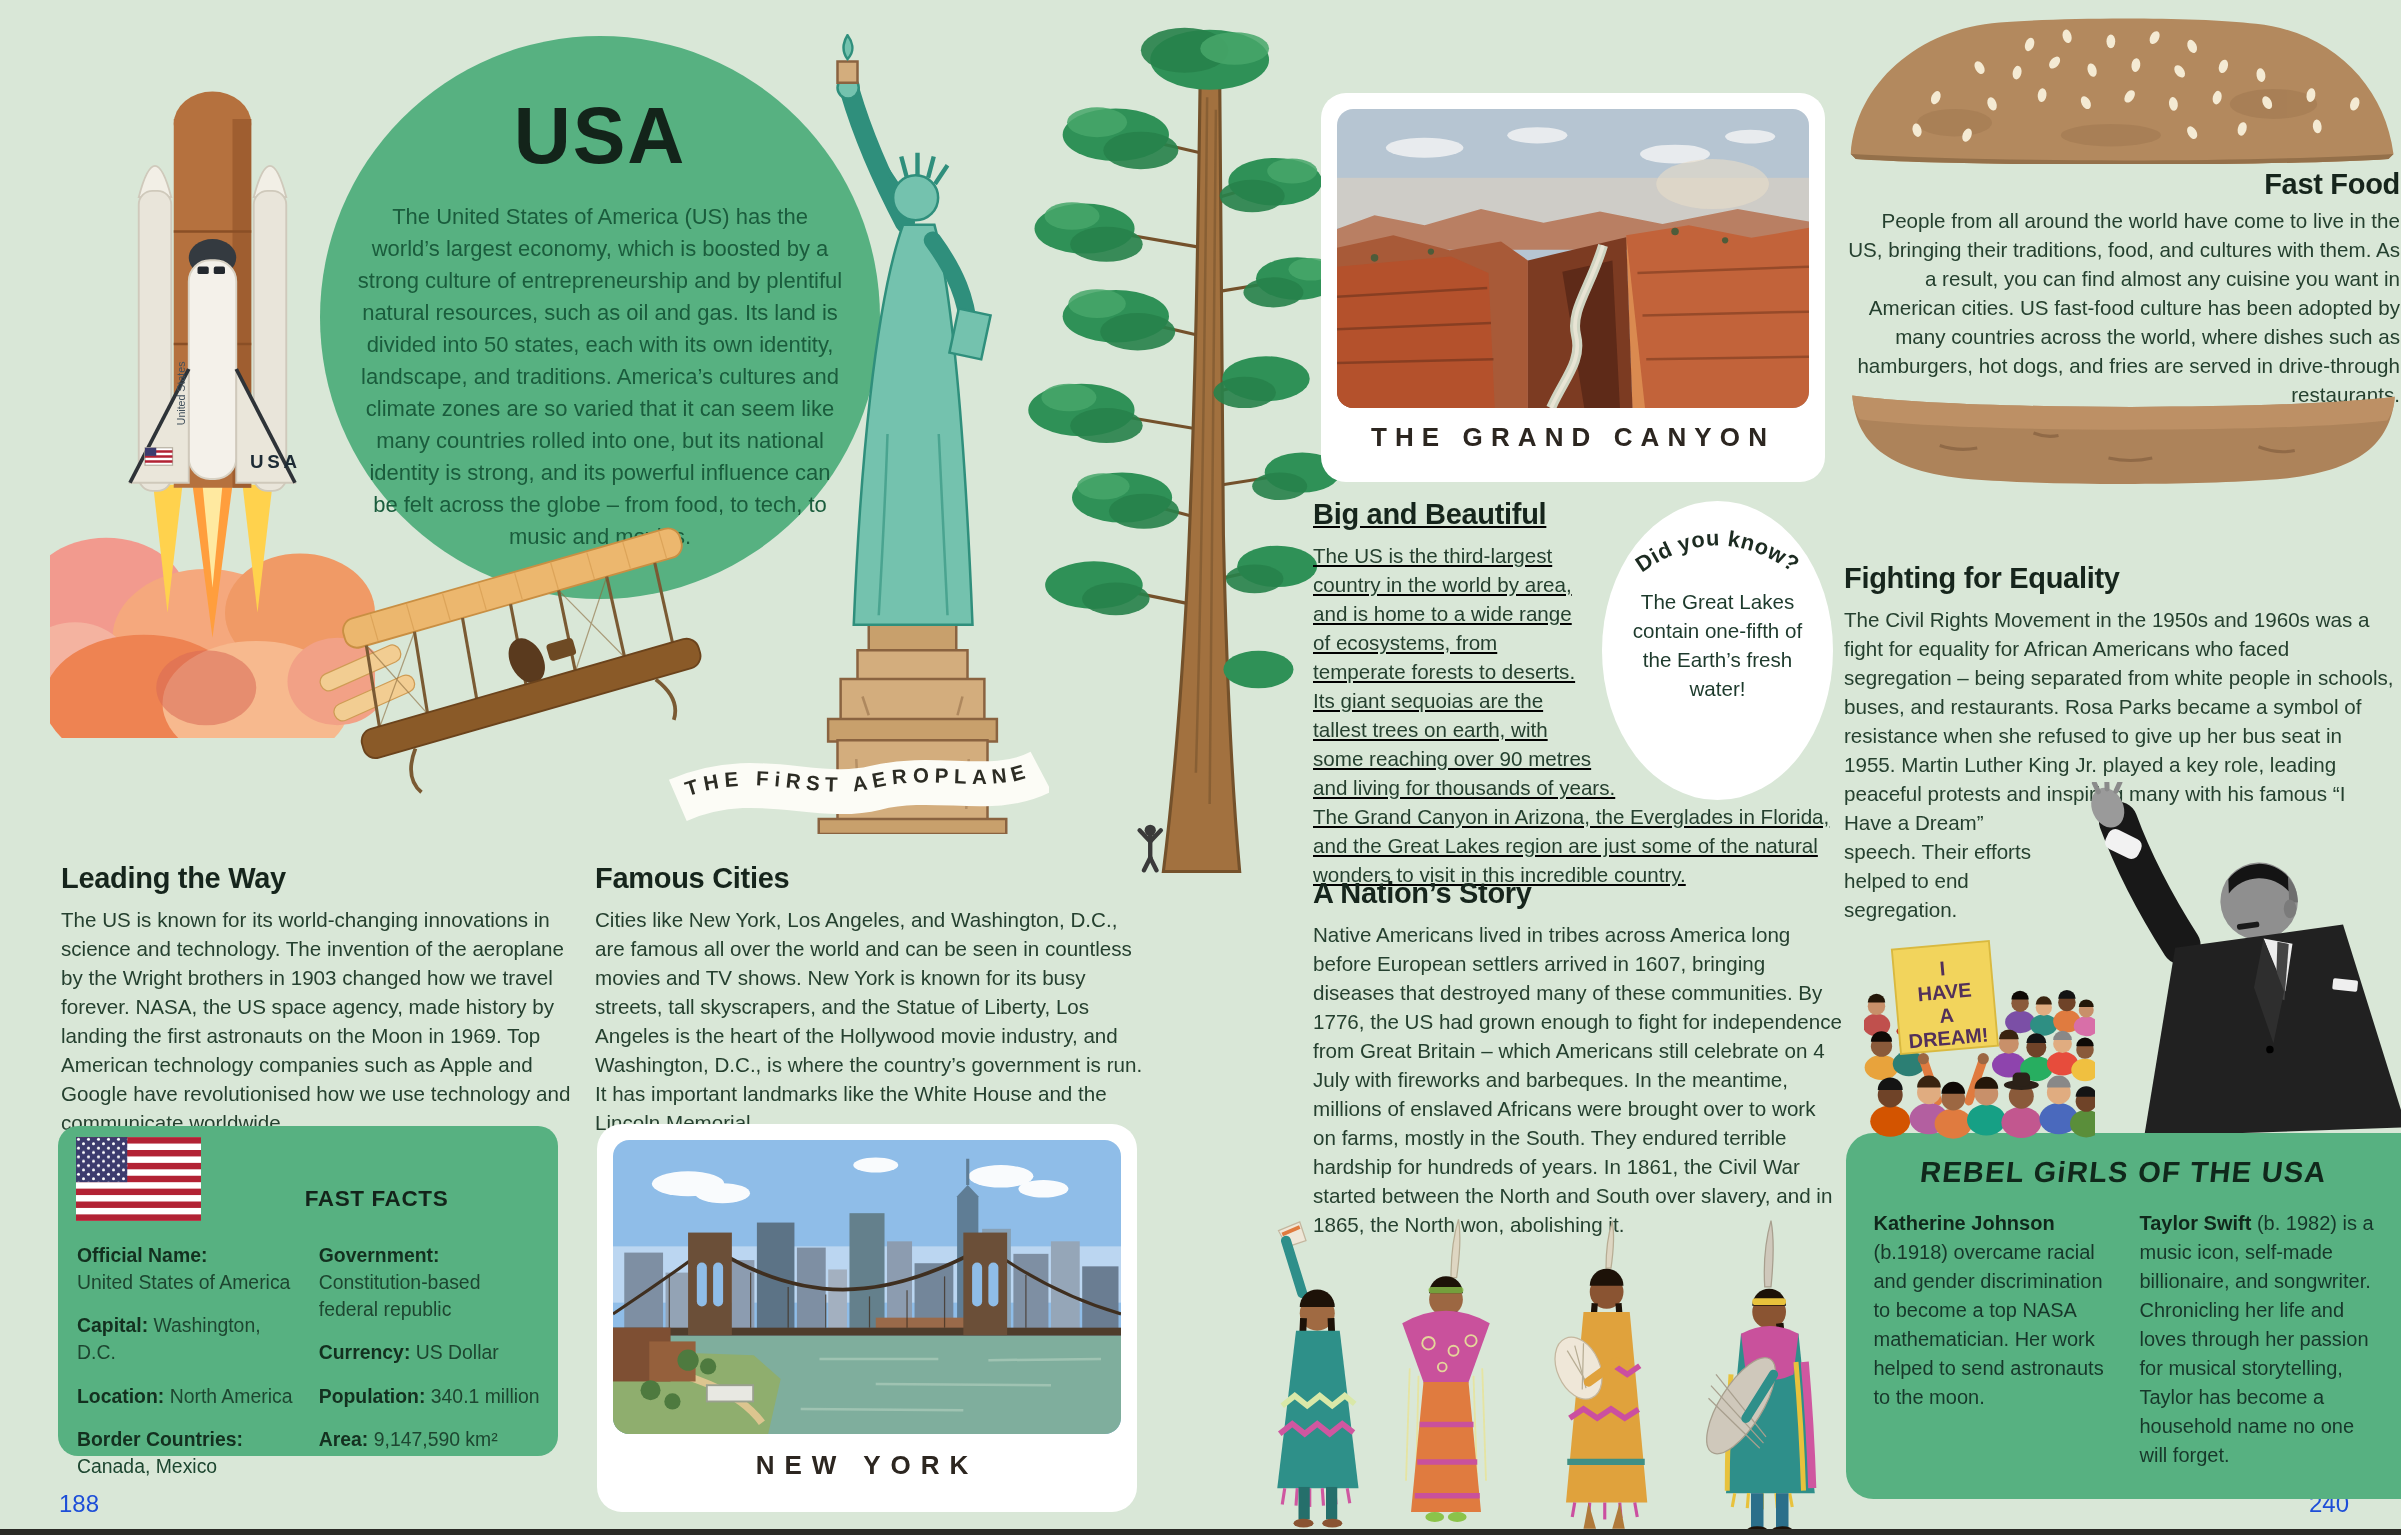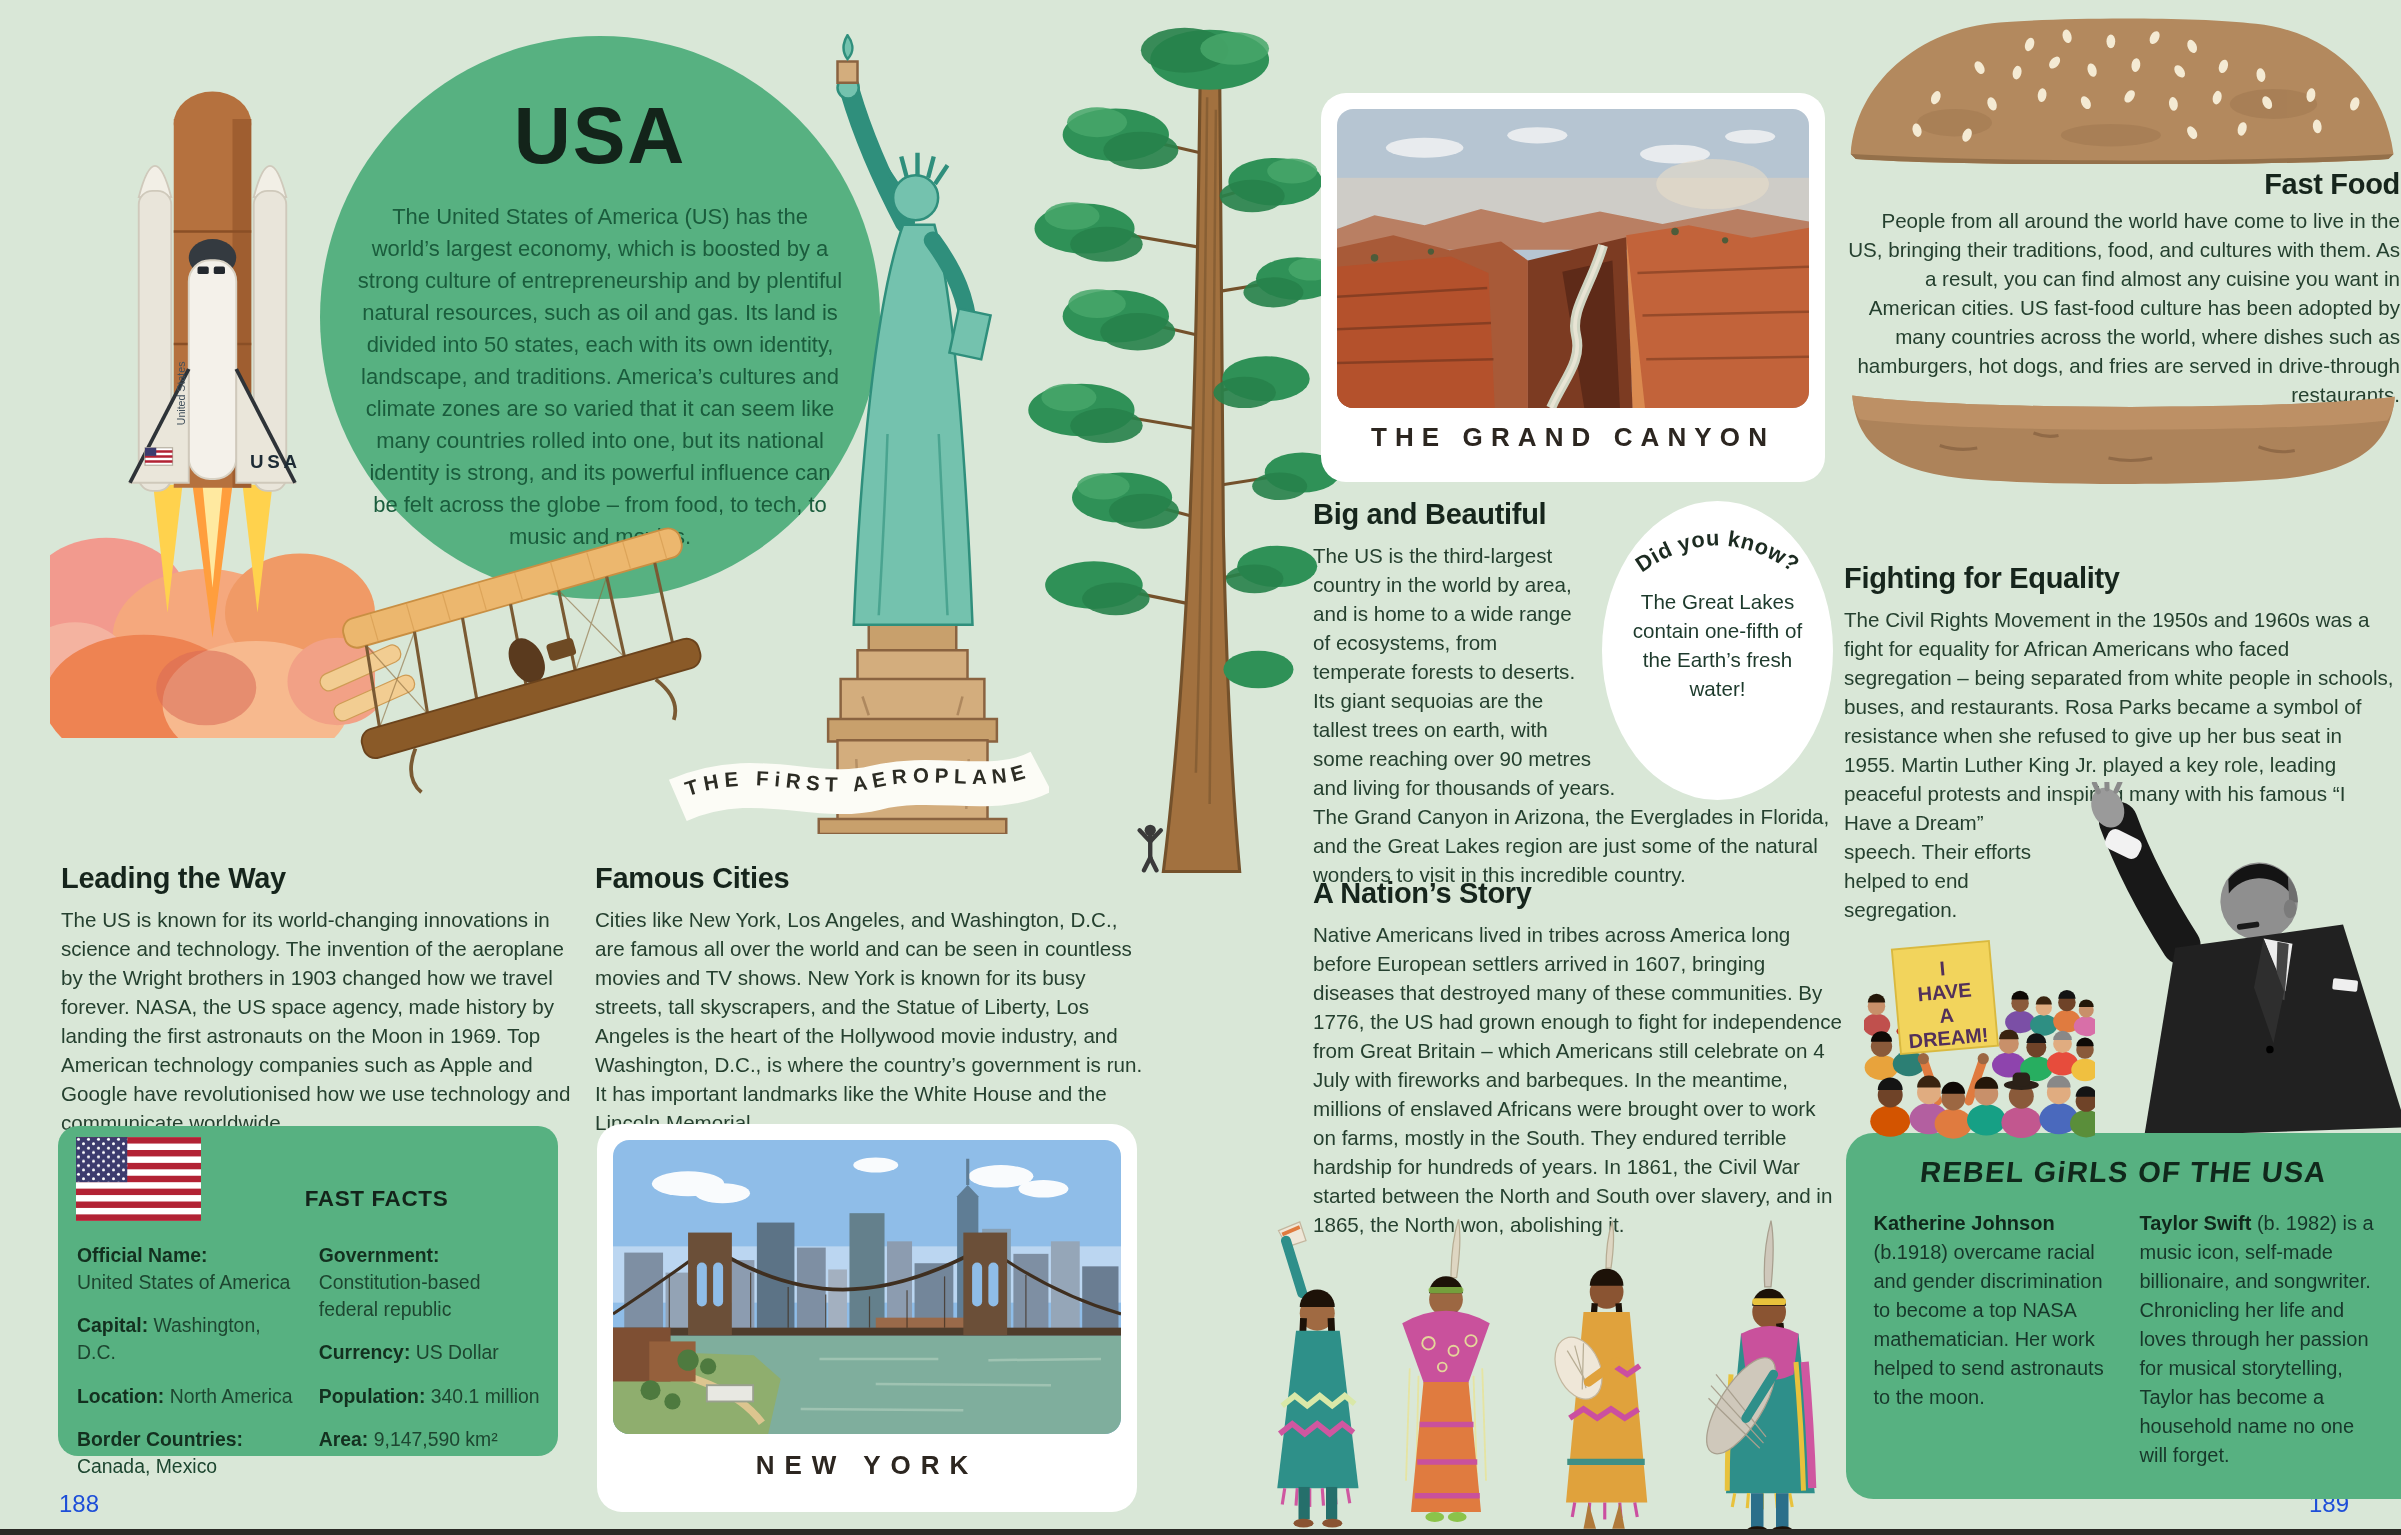--- a/index.html
+++ b/index.html
@@ -28,21 +28,21 @@
   #gc-card .caption{top:329px;letter-spacing:8.1px;}
   #ny-card{left:597px;top:1124px;width:540px;height:388px;}
   #ny-card .photo{height:294px;}
   #ny-card .caption{top:326px;letter-spacing:10px;}
 
   
   #leading{left:61px;top:862px;width:528px;}
   #famous{left:595px;top:862px;width:555px;}
   #fastfood{left:1845px;top:168px;width:555px;text-align:right;z-index:2;}
   #fastfood .section-title{margin-bottom:5px;}
-  #big{left:1313px;top:498px;width:520px;z-index:2;}
+  #big{left:1313px;top:498px;width:520px;z-index:2;text-decoration:underline;}
   #nation{left:1313px;top:877px;width:529px;z-index:2;}
   #equality{left:1844px;top:562px;width:555px;}
   #equality .tail{width:238px;}
 
   
   .dyk-float{float:right;width:231px;height:263px;shape-outside:ellipse(50% 52% at 50% 46%);margin:-6.3px 0 7.5px 16.3px;position:relative;}
   .dyk-bubble{position:absolute;left:0;top:-34px;width:231px;height:299px;background:#ffffff;border-radius:50%;text-align:center;}
   .dyk-bubble p{margin:-10px auto 0;width:183px;font-size:20.6px;line-height:29px;color:#1d3a2c;font-weight:500;}
 
   
@@ -798,17 +798,17 @@
             <line x1="878" y1="440" x2="882" y2="462"></line>
           </g>
         <rect x="816" y="440" width="20" height="56" fill="#2b6f8a"></rect>
           <rect x="856" y="440" width="20" height="56" fill="#2b6f8a"></rect>
         <ellipse cx="826" cy="500" rx="17" ry="7" fill="#1d1208"></ellipse>
           <ellipse cx="866" cy="500" rx="17" ry="7" fill="#1d1208"></ellipse>
       </g>
     </svg>
   </div>
 
-  <div class="abs page-num" style="left:2309px;top:1490px;">189</div>
+  <div class="abs page-num" style="left:2309px;top:1490px;">240</div>
 
   <div id="page-edge" class="abs"></div>
 </div>
 
 
 </body></html>

